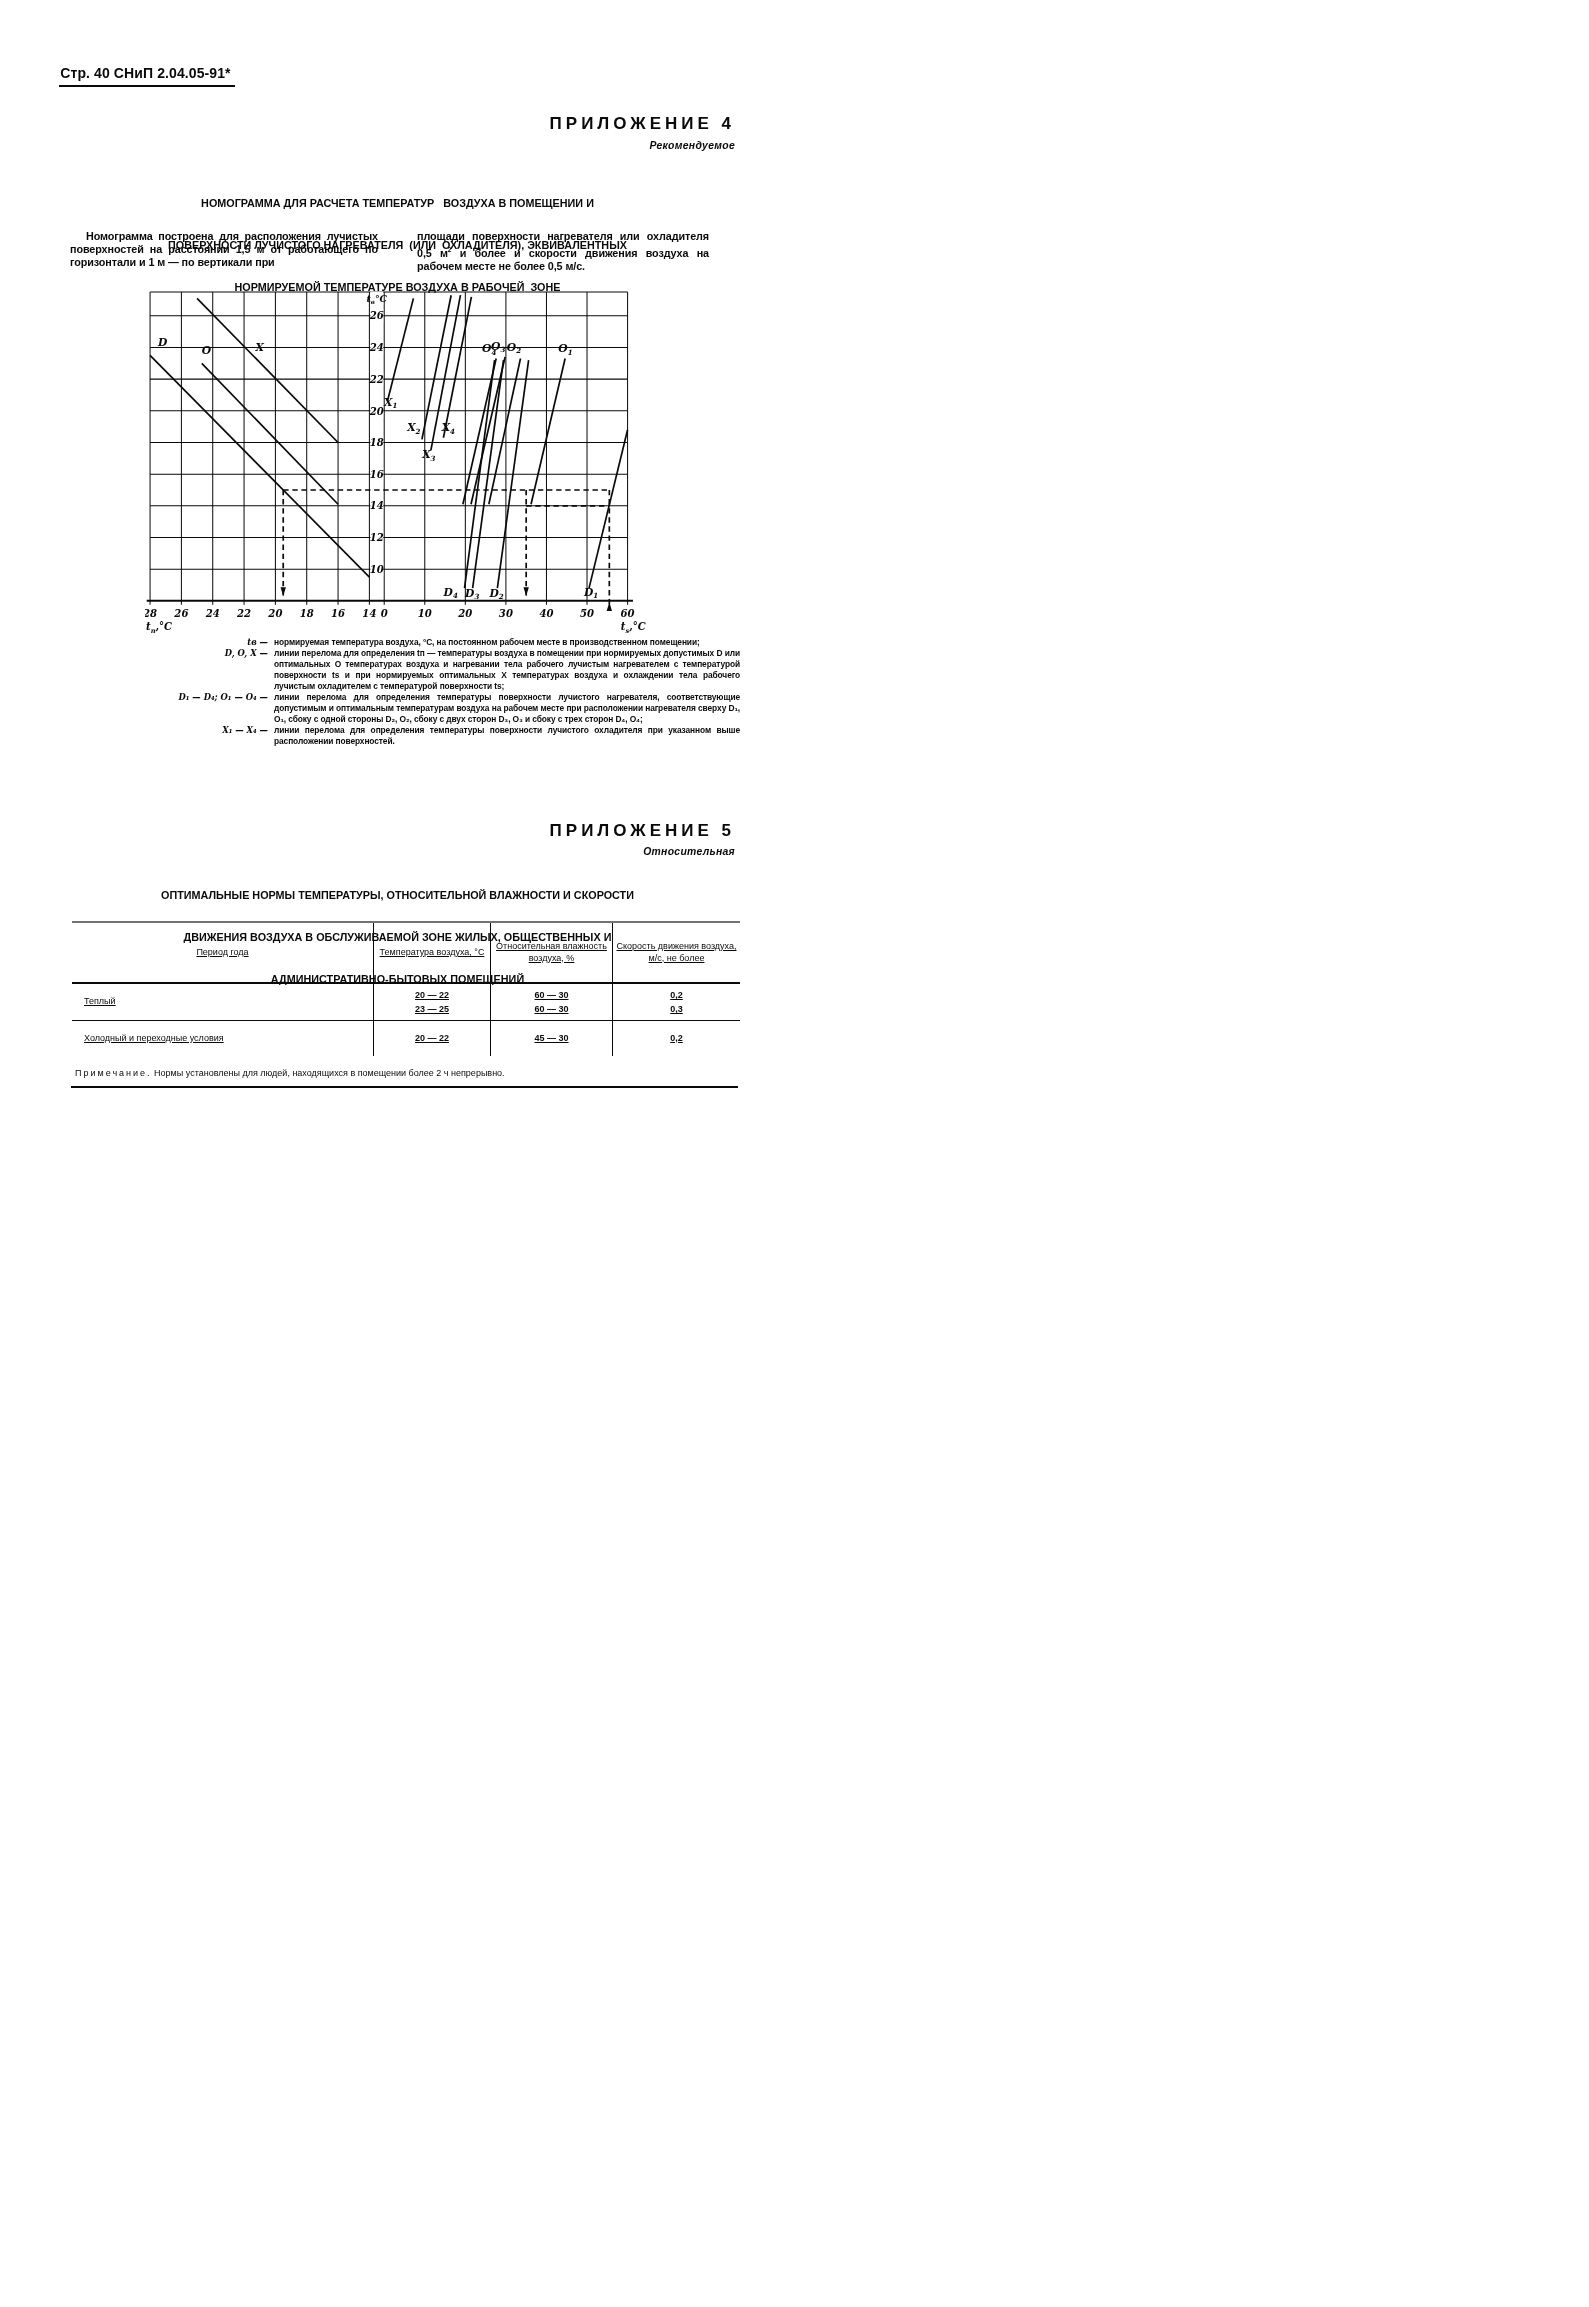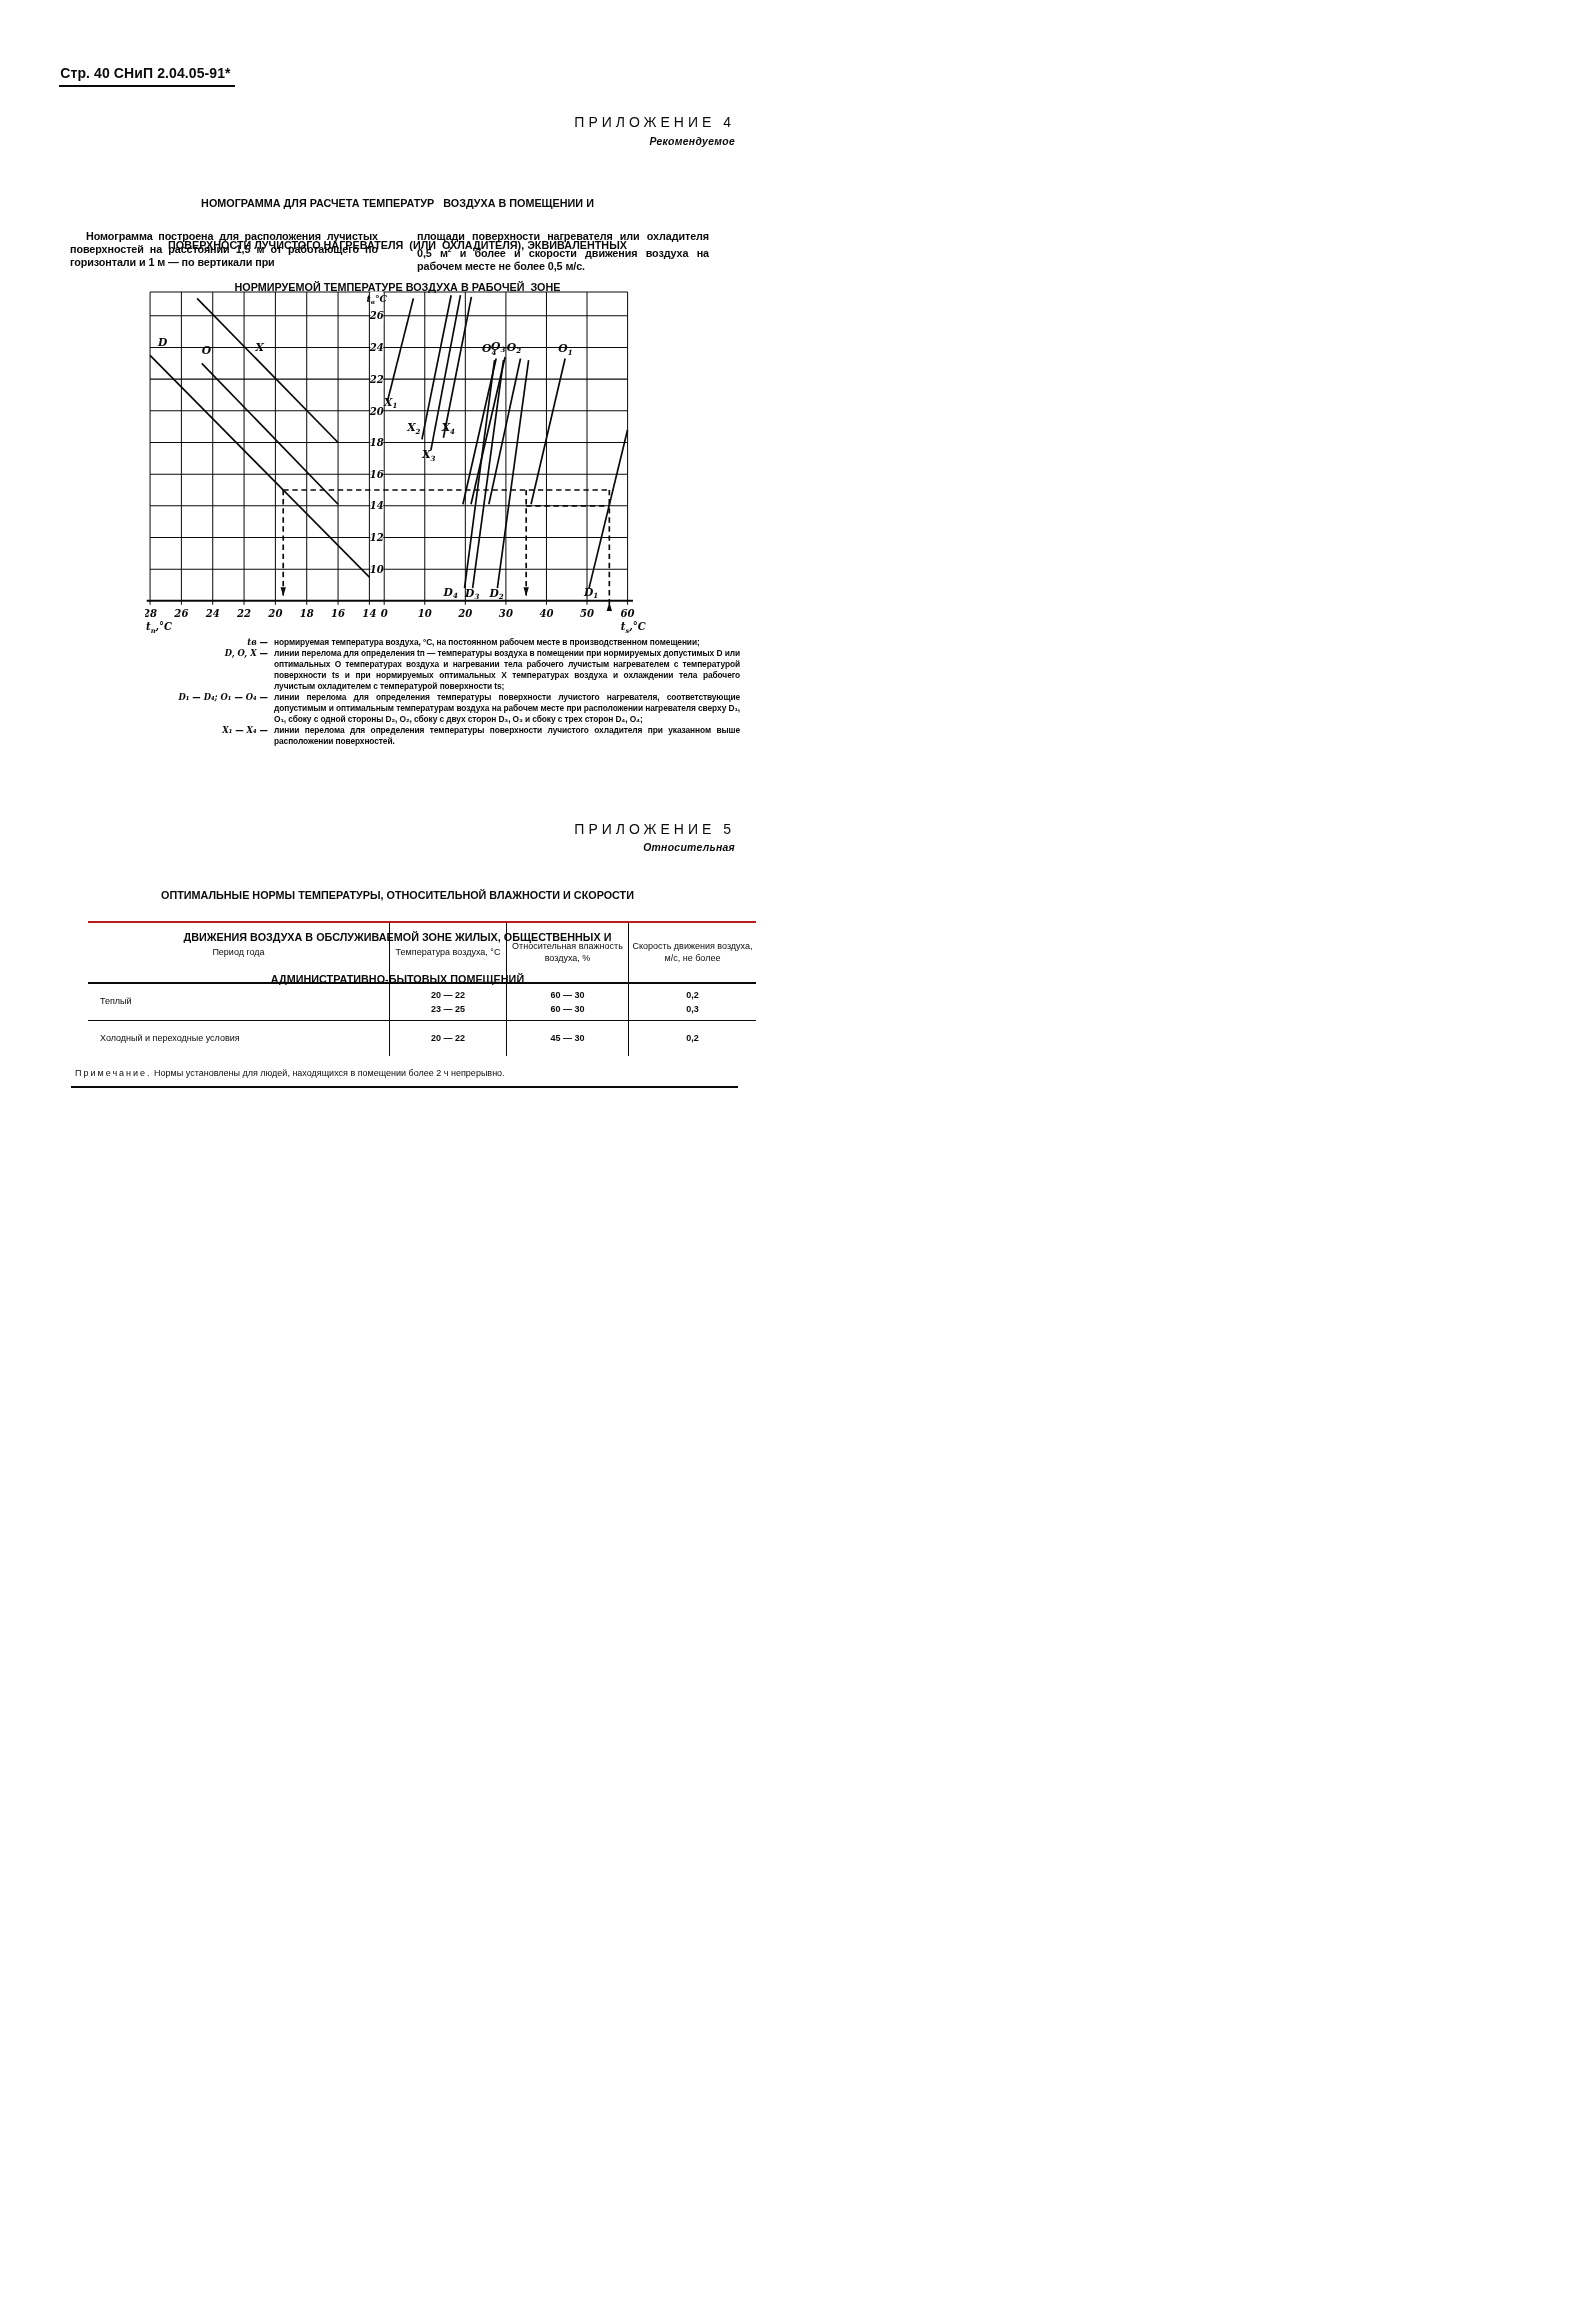--- a/index.html
+++ b/index.html
@@ -4,39 +4,39 @@
 <style>
   html,body{margin:0;padding:0;background:#fff;}
   .page{position:relative;width:795px;height:1154px;background:#fff;color:#0a0a0a;
         font-family:"Liberation Sans",sans-serif;overflow:hidden;}
   .abs{position:absolute;}
   
   .doc-header{left:59px;top:65px;font-size:14px;font-weight:700;
               border-bottom:2px solid #0a0a0a;padding:0 4px 4px 1.3px;letter-spacing:0.1px;}
   
   .app-right{left:404px;width:331px;text-align:right;}
-  .app-label{font-size:14px;font-weight:400;letter-spacing:4px;}
+  .app-label{font-size:17px;font-weight:700;letter-spacing:4px;}
   .app-type{font-size:10.4px;font-weight:700;font-style:italic;letter-spacing:0.3px;}
   
   .app-title{text-align:center;font-weight:700;font-size:10.8px;line-height:14px;white-space:pre-wrap;}
   
   .intro-p{font-size:10.8px;font-weight:700;line-height:13px;text-align:justify;letter-spacing:-0.1px;}
   .intro-left{text-indent:16px;}
   sup{font-size:6.7px;}
   
   .chart-svg{left:145px;top:288px;width:502px;height:347px;}
   .num{font-family:"DejaVu Serif",serif;font-style:italic;font-weight:700;fill:#0a0a0a;}
   
   .legend{left:143px;top:637px;width:597px;font-size:8.4px;font-weight:700;line-height:11px;}
   .lg-row{display:flex;}
   .lg-term{flex:0 0 125px;text-align:right;padding-right:6px;
            font-family:"DejaVu Serif",serif;font-style:italic;white-space:nowrap;}
   .lg-def{flex:1;text-align:justify;letter-spacing:-0.1px;}
   
-  .tbl{left:88px;top:921px;width:667px;display:table;border-top:2px solid #b91c1c;table-layout:fixed;}
+  .tbl{left:72px;top:921px;width:667px;display:table;border-top:2px solid #737373;table-layout:fixed;text-decoration:underline;}
   .trow{display:table-row;}
   .tc{display:table-cell;border-left:1.3px solid #0a0a0a;text-align:center;vertical-align:middle;
       font-size:9px;line-height:11.4px;}
   .tc.first{border-left:none;text-align:left;padding-left:12px;}
   .thead .tc{border-bottom:2px solid #0a0a0a;height:59px;}
   .r1 .tc{border-bottom:1.3px solid #0a0a0a;height:36px;font-weight:700;}
   .r2 .tc{height:35px;font-weight:700;}
   .r1 .tc.first,.r2 .tc.first{font-weight:400;}
   .c1{width:301px;} .c2{width:116px;} .c3{width:121px;} .c4{width:127px;text-align:center;}
   .vals div{line-height:14px;}

